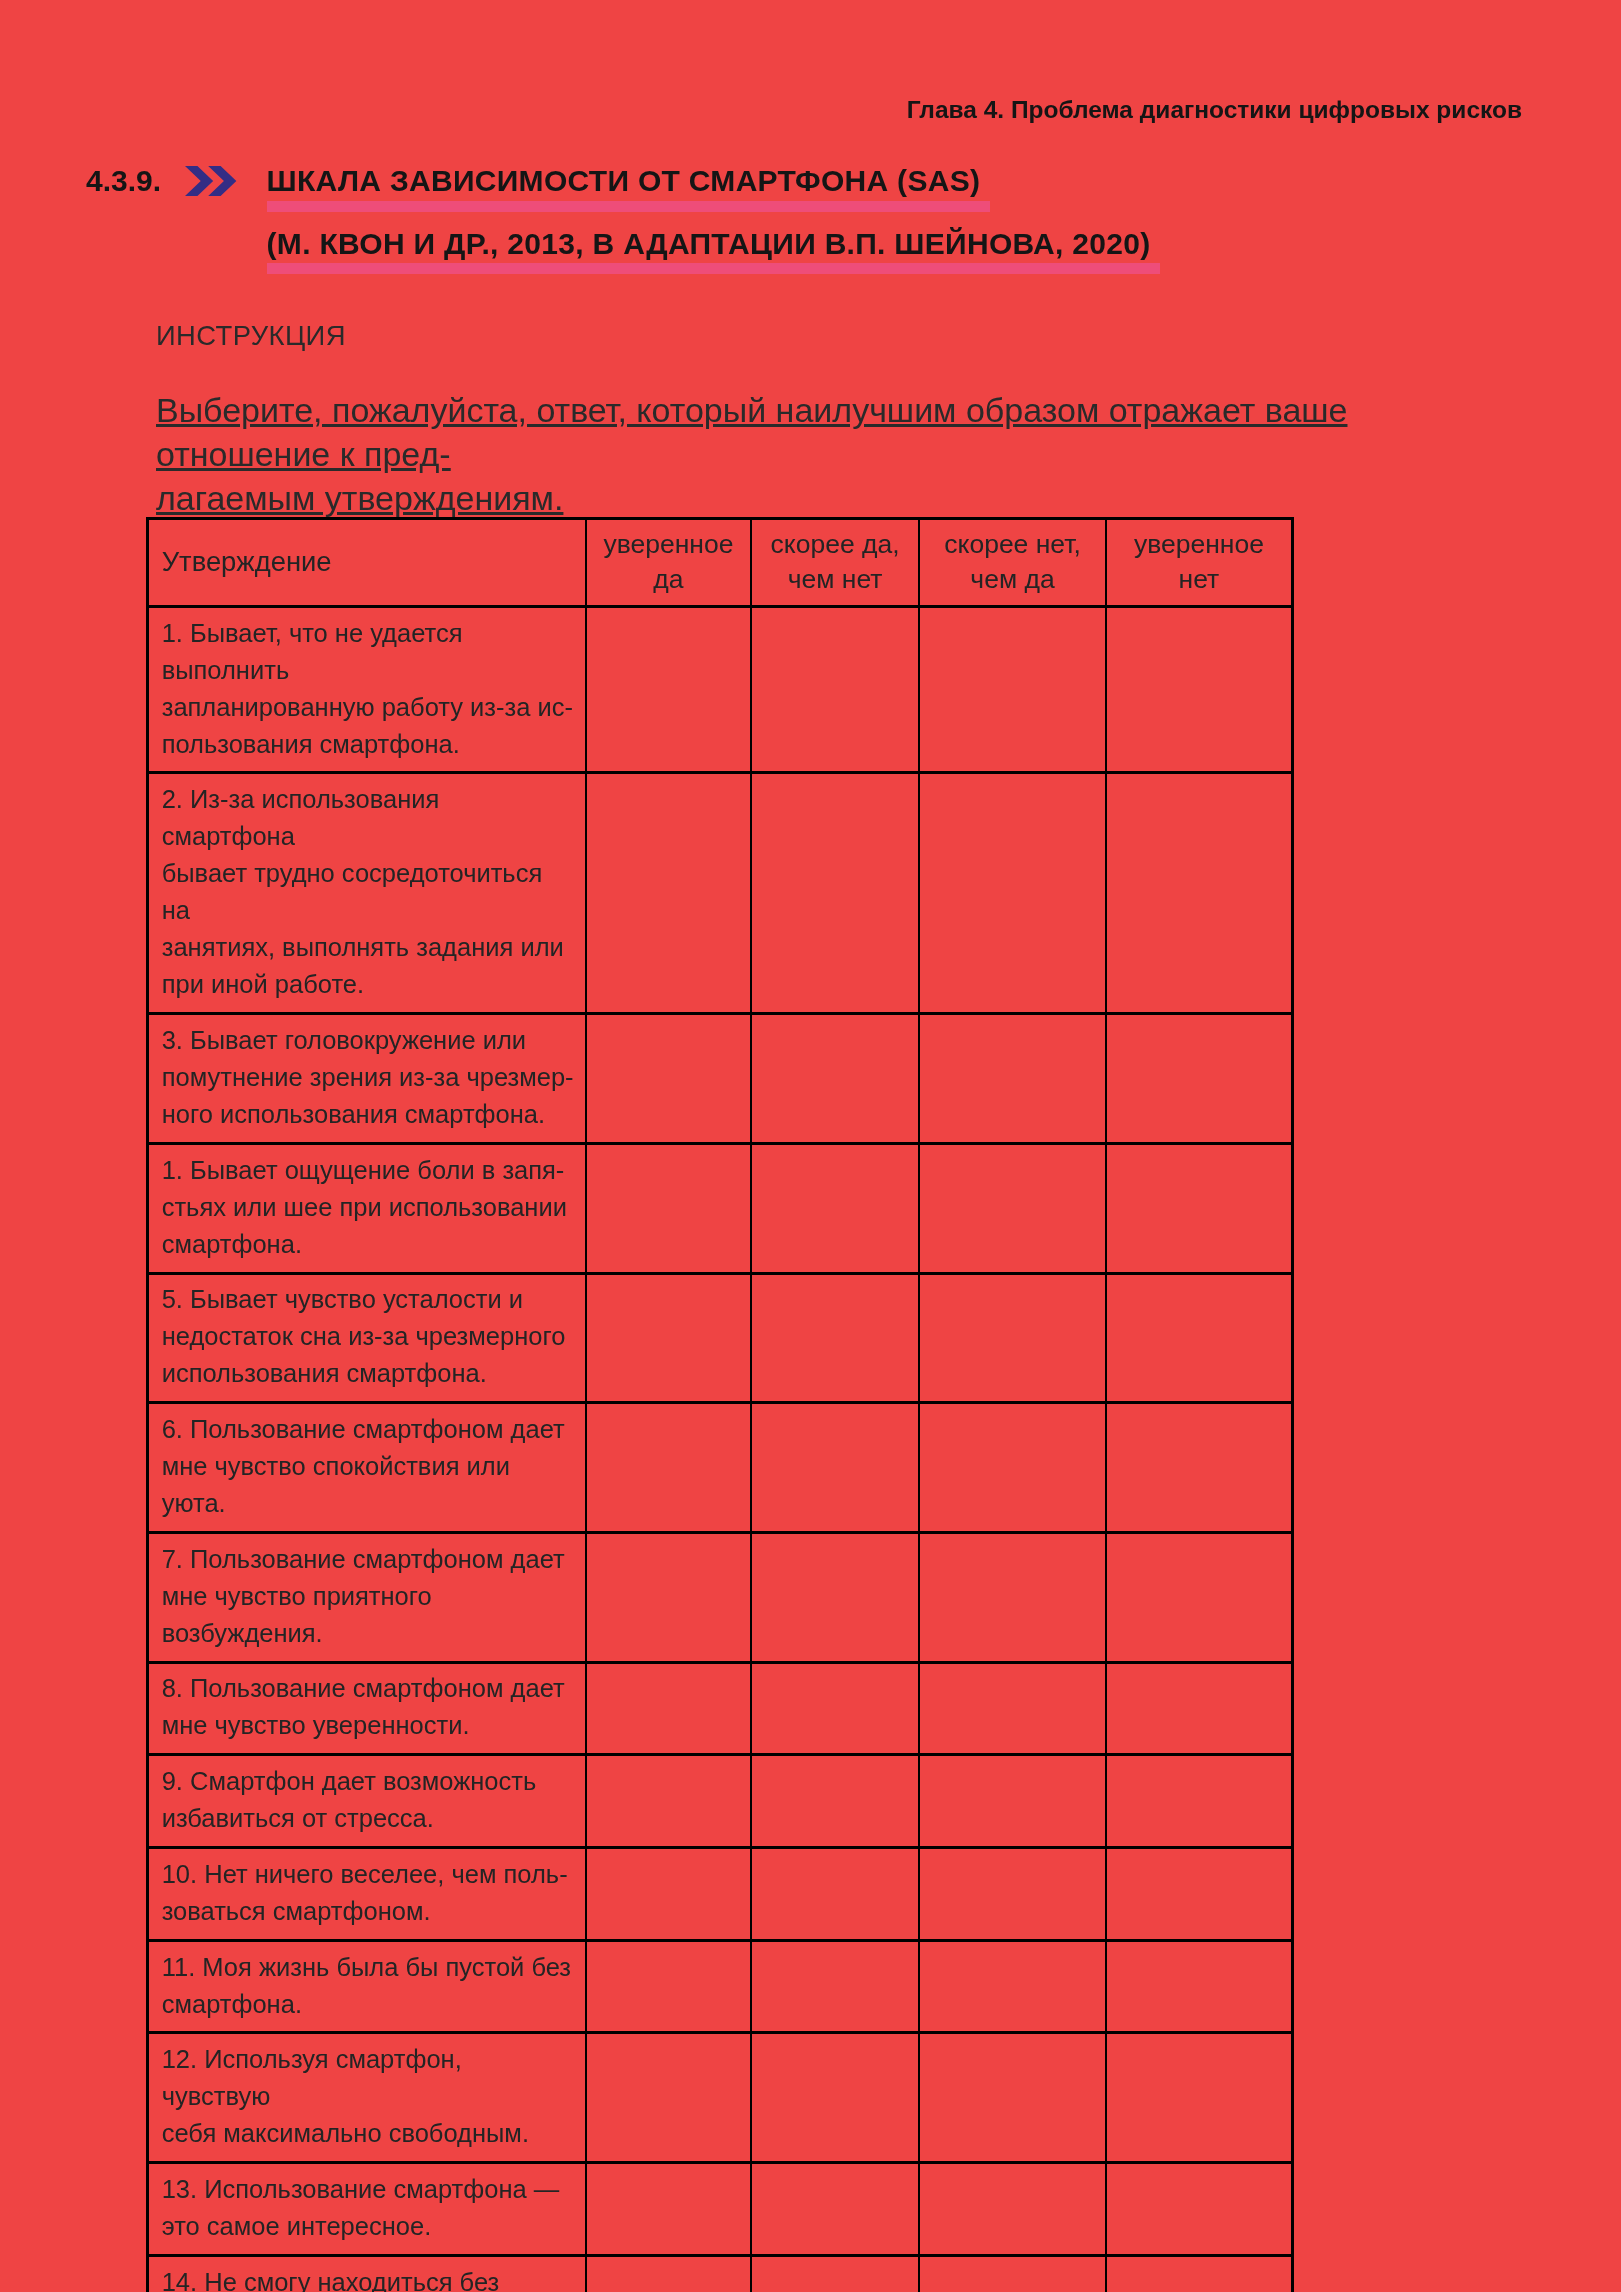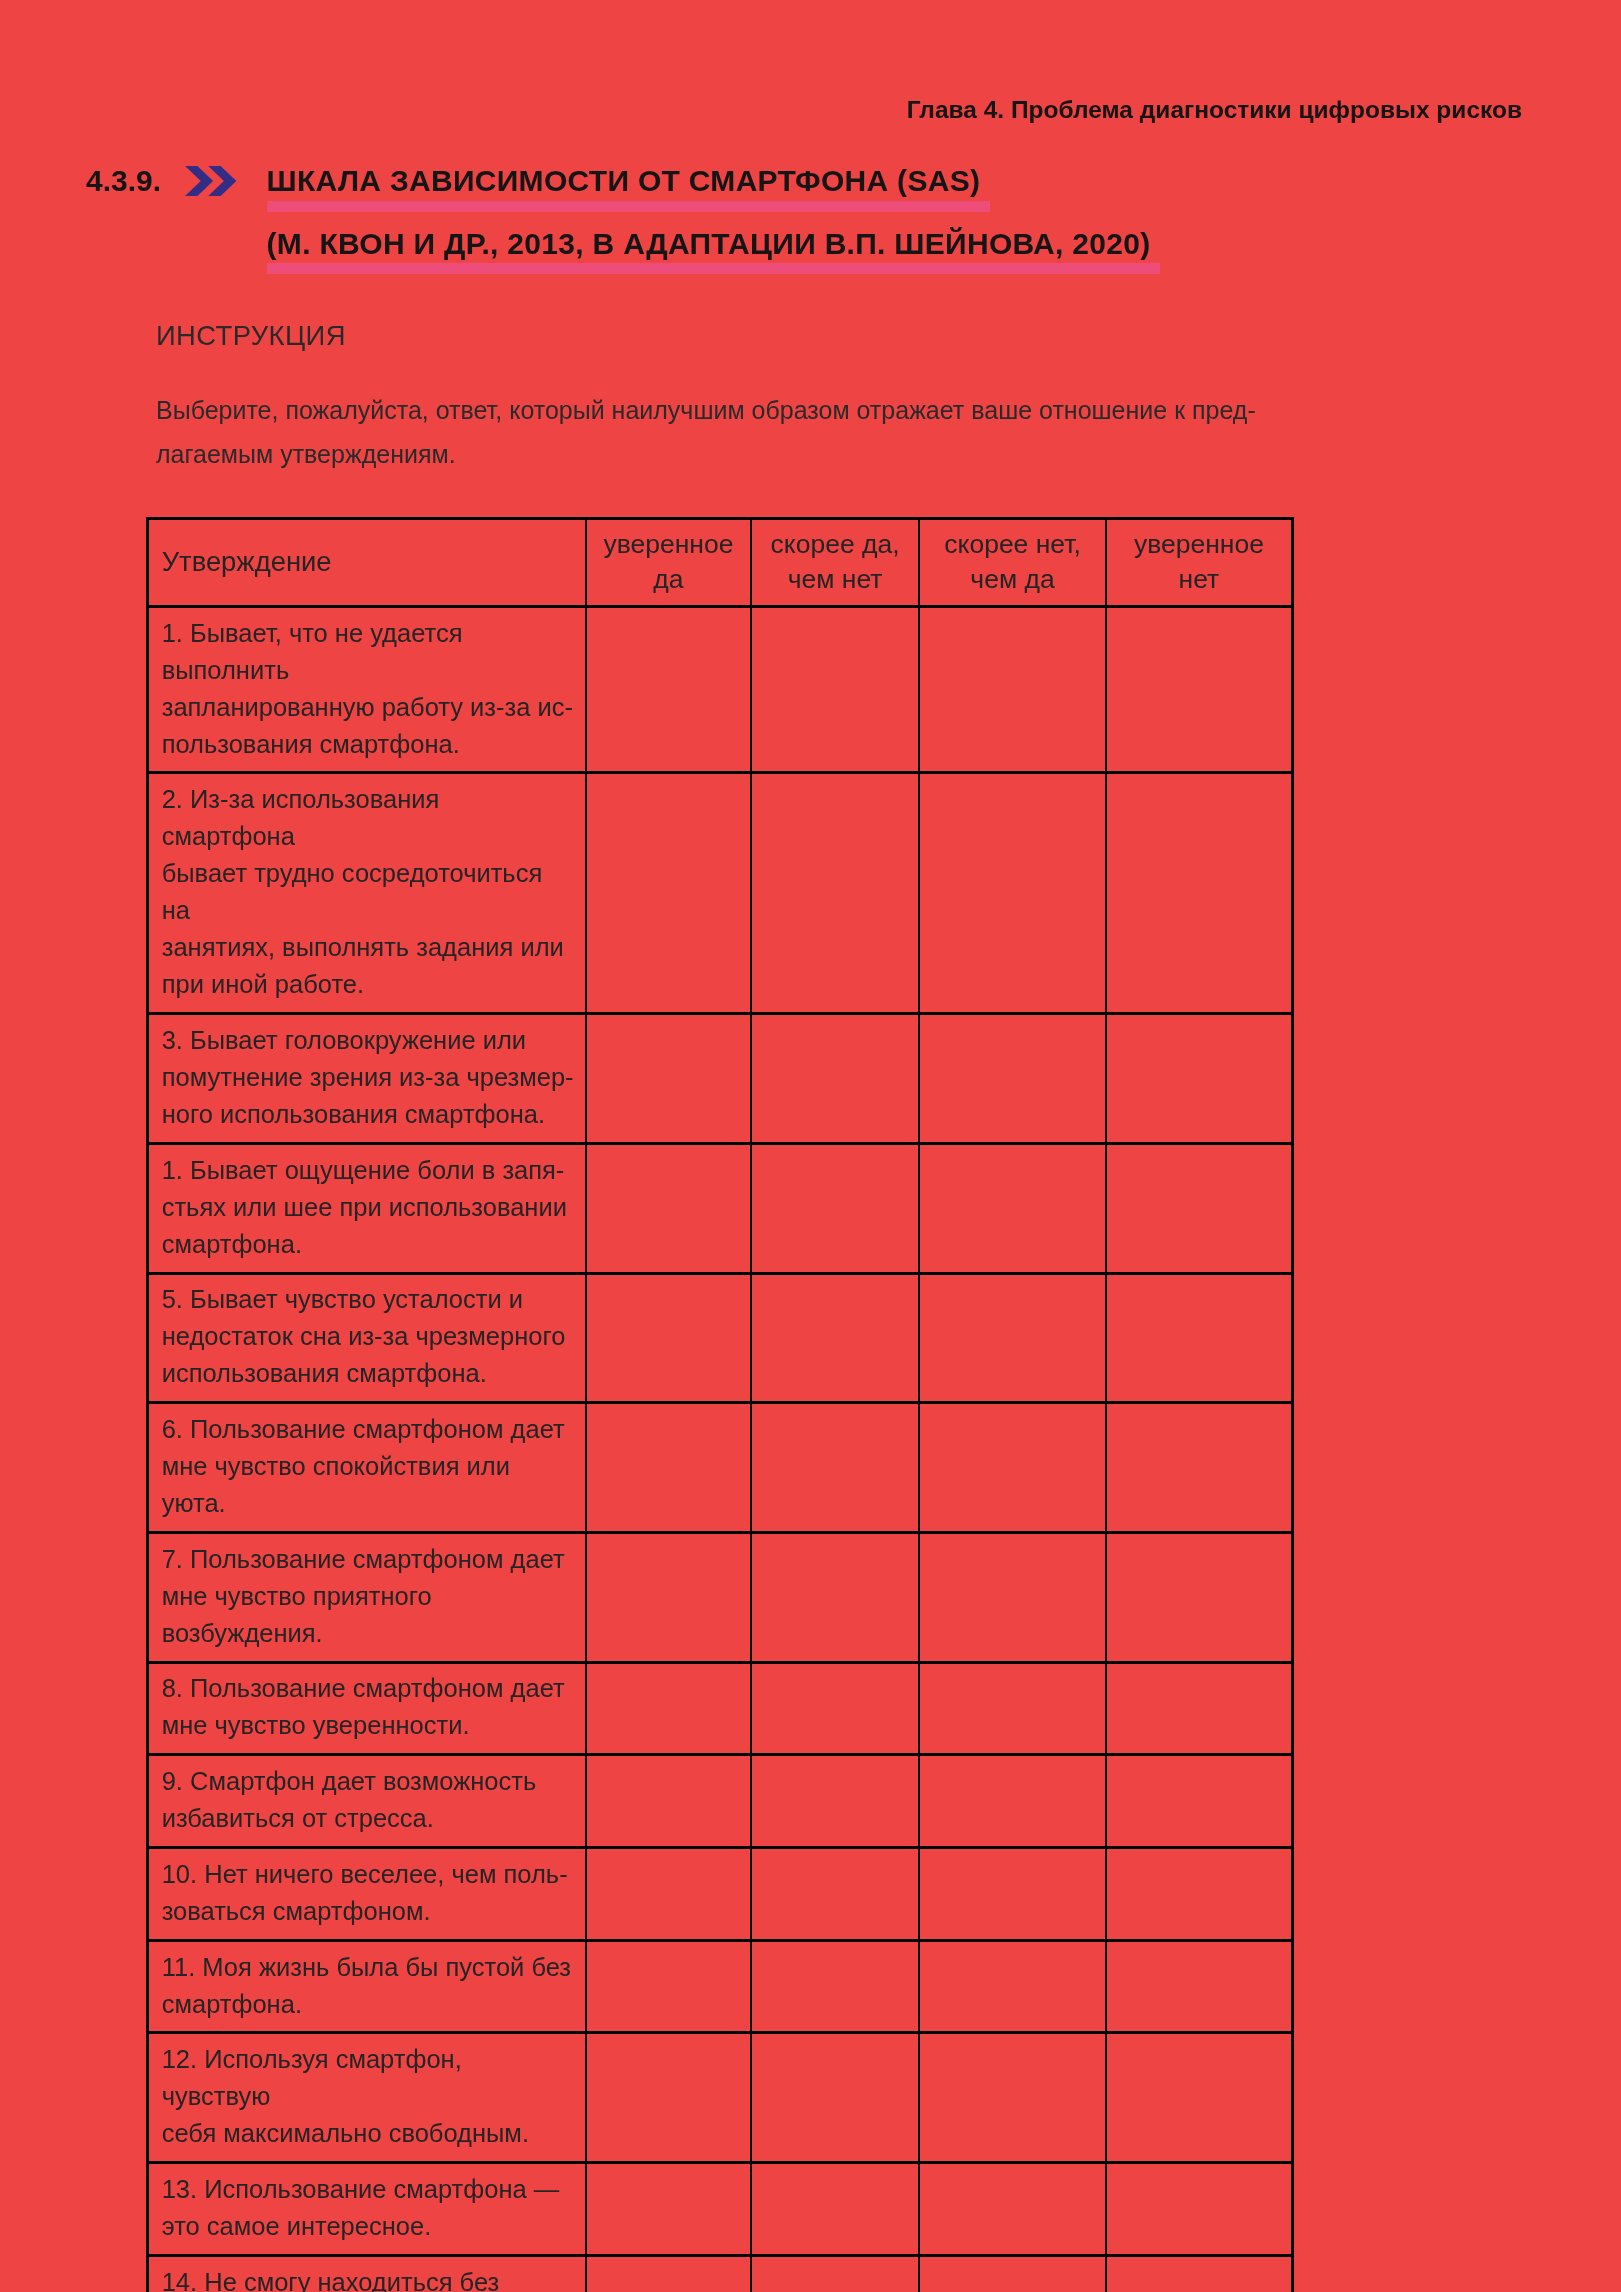--- a/index.html
+++ b/index.html
@@ -38,22 +38,23 @@
     border-bottom:11.8px solid var(--accent-pink,#ee4d79);
     white-space:nowrap;
   }
   
   .instruction-heading{
     position:absolute;top:320px;left:156px;
     font-size:27.4px;color:#2a2a2a;letter-spacing:0.4px;
   }
   .instruction-text{
     position:absolute;top:388px;left:156px;width:1338px;
-    font-size:25px;line-height:44px;color:#2a2a2a;
+    font-size:34px;line-height:44px;color:#2a2a2a;
     white-space:pre-line;
+    text-decoration:underline;
   }
   
   table.questionnaire{
     position:absolute;top:517px;left:146px;width:1148px;
     border-collapse:collapse;table-layout:fixed;
     border:3.9px solid #000;
   }
   table.questionnaire th,
   table.questionnaire td{
     border:2.9px solid #000;

